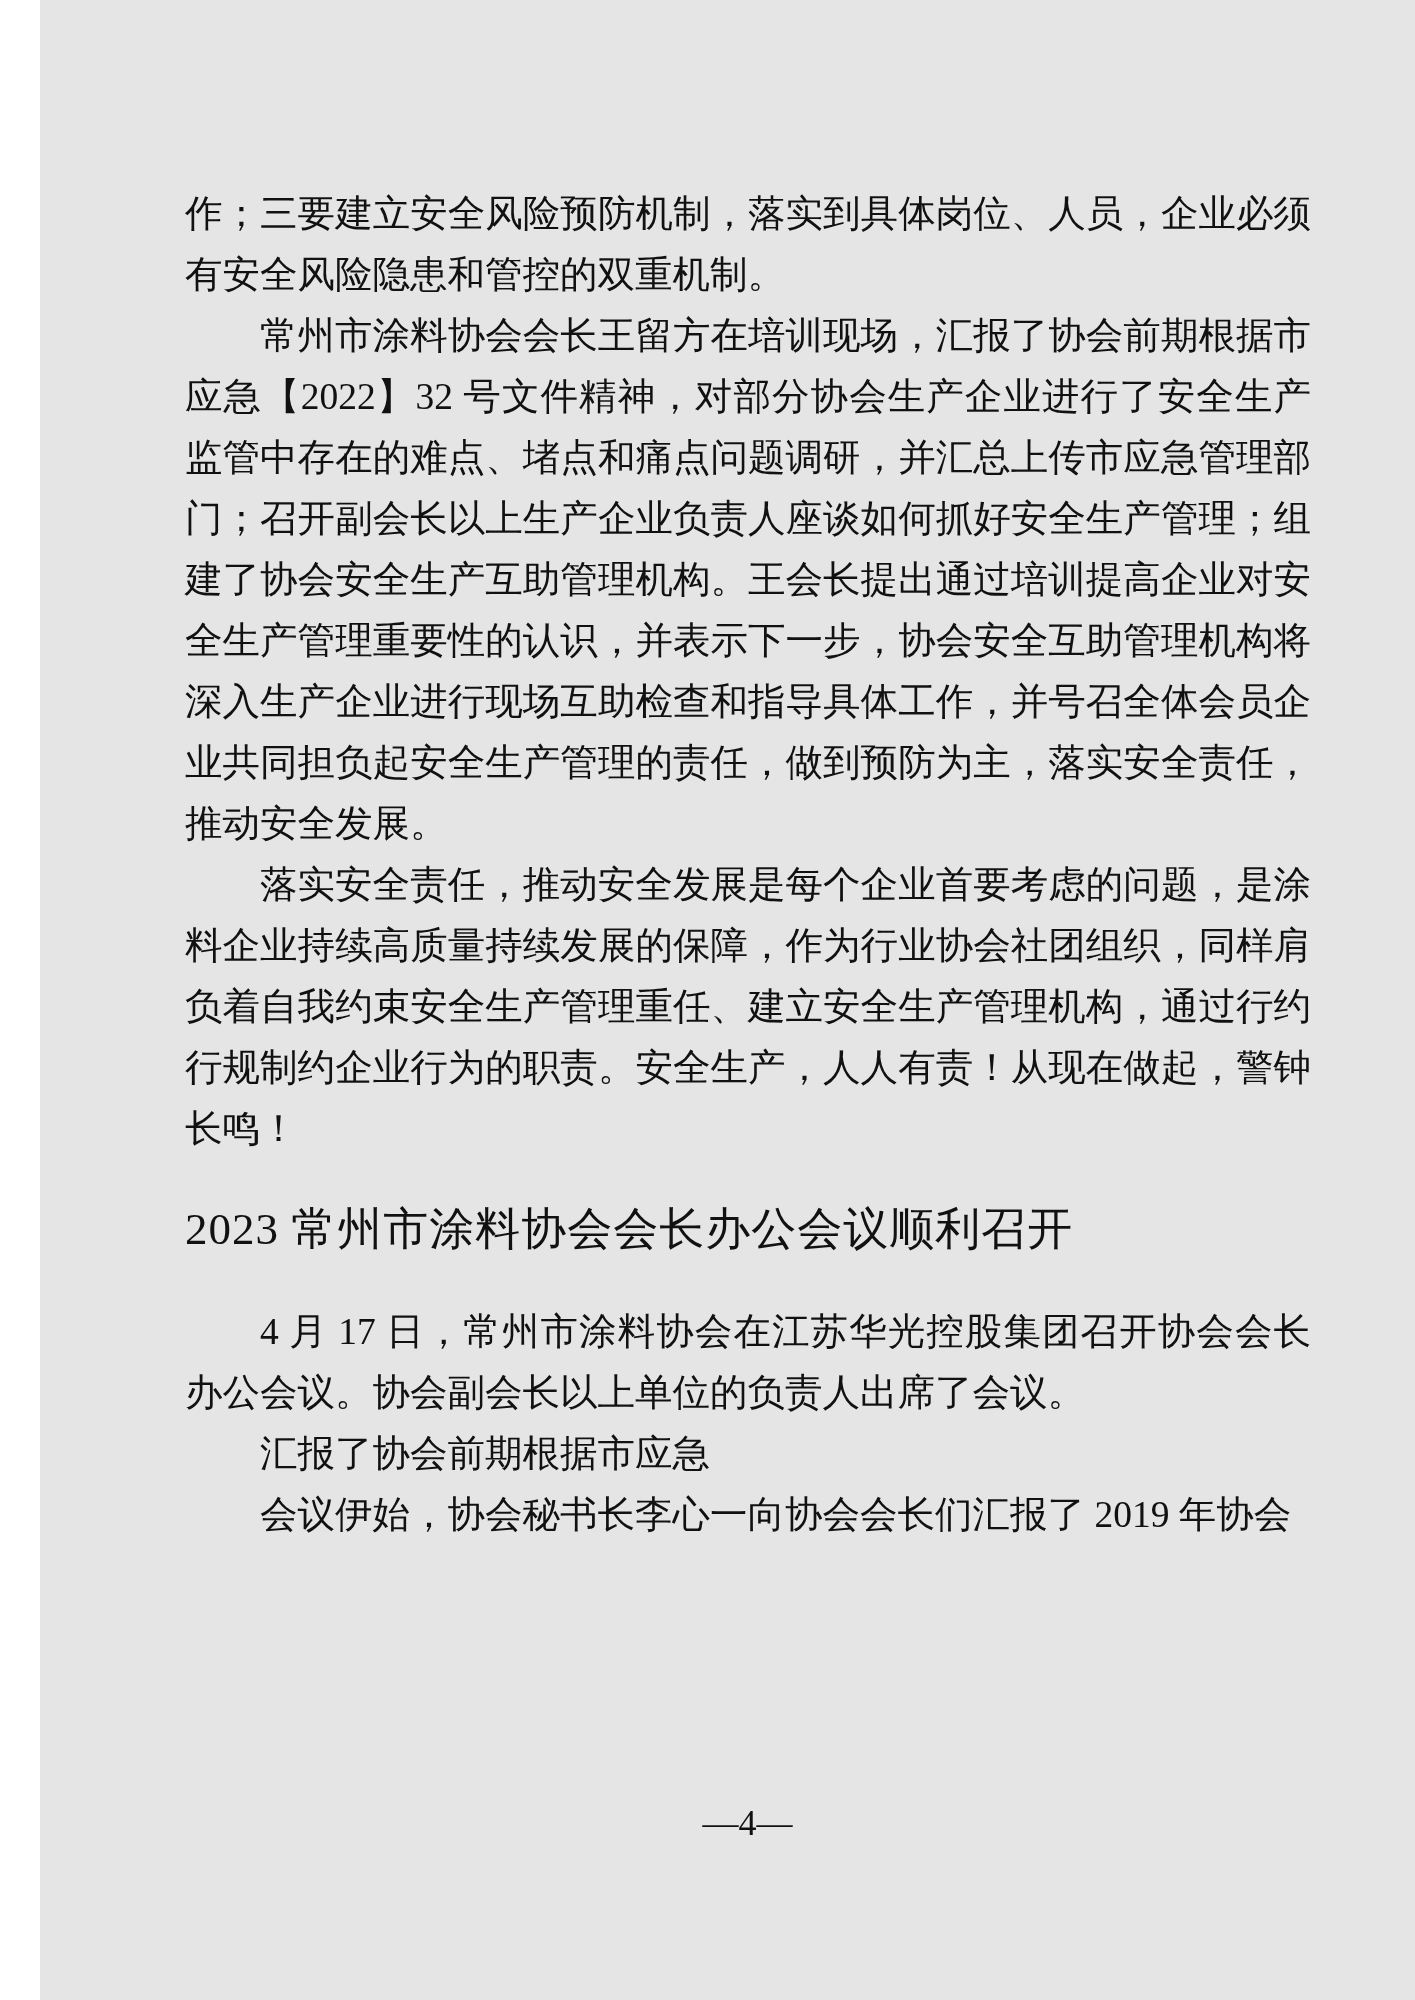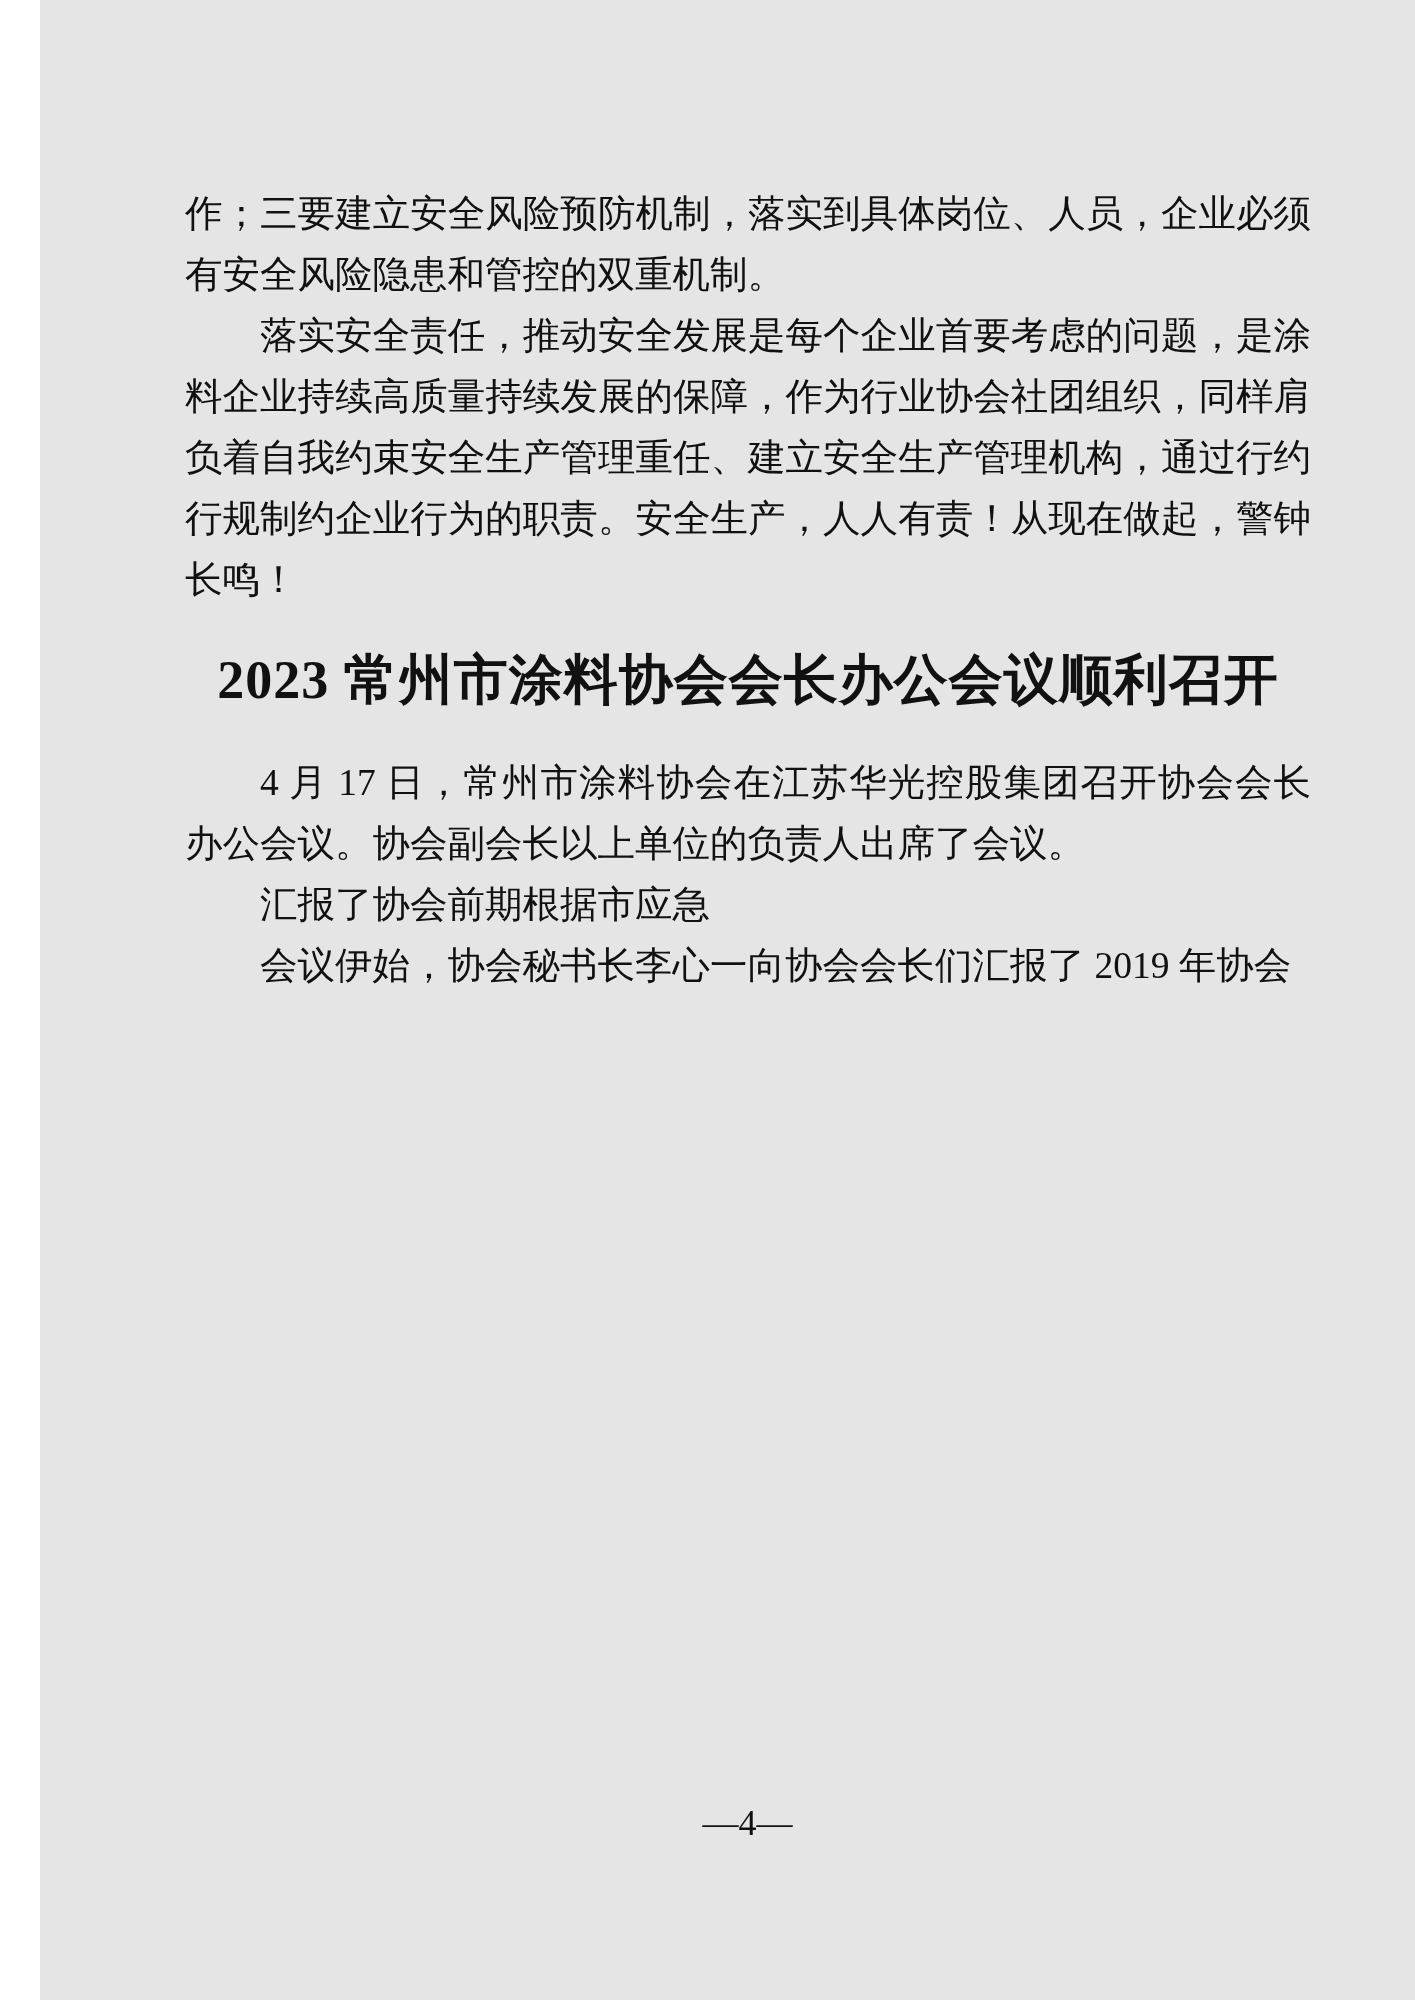--- a/index.html
+++ b/index.html
@@ -37,44 +37,45 @@
   }
   .source-line {
     font-size: 37.5px;
     line-height: 61px;
     text-align: right;
     margin-top: -61px;
     pointer-events: none;
   }
   .article-title {
     margin: 42px 0 44px 0;
-    font-size: 54px;
+    font-size: 45px;
     line-height: 56px;
-    font-weight: bold;
-    text-align: center;
+    font-weight: normal;
+    text-align: left;
     letter-spacing: 1px;
   }
   .page-number {
     position: absolute;
     left: 0;
     right: 0;
     top: 1803px;
     text-align: center;
     font-size: 36px;
     line-height: 40px;
   }
 </style>
 </head>
 <body>
 
 <div class="page">
   <div class="content">
 
     <p class="para no-indent">作；三要建立安全风险预防机制，落实到具体岗位、人员，企业必须有安全风险隐患和管控的双重机制。</p>
 
+    <p class="para">常州市涂料协会会长王留方在培训现场，汇报了协会前期根据市应急【2022】32 号文件精神，对部分协会生产企业进行了安全生产监管中存在的难点、堵点和痛点问题调研，并汇总上传市应急管理部门；召开副会长以上生产企业负责人座谈如何抓好安全生产管理；组建了协会安全生产互助管理机构。王会长提出通过培训提高企业对安全生产管理重要性的认识，并表示下一步，协会安全互助管理机构将深入生产企业进行现场互助检查和指导具体工作，并号召全体会员企业共同担负起安全生产管理的责任，做到预防为主，落实安全责任，推动安全发展。</p>
 
 
     <p class="para">落实安全责任，推动安全发展是每个企业首要考虑的问题，是涂料企业持续高质量持续发展的保障，作为行业协会社团组织，同样肩负着自我约束安全生产管理重任、建立安全生产管理机构，通过行约行规制约企业行为的职责。安全生产，人人有责！从现在做起，警钟长鸣！</p>
 
 
     <h1 class="article-title">2023 常州市涂料协会会长办公会议顺利召开</h1>
 
     <p class="para">4 月 17 日，常州市涂料协会在江苏华光控股集团召开协会会长办公会议。协会副会长以上单位的负责人出席了会议。</p>
 
     <p class="para">汇报了协会前期根据市应急</p>

